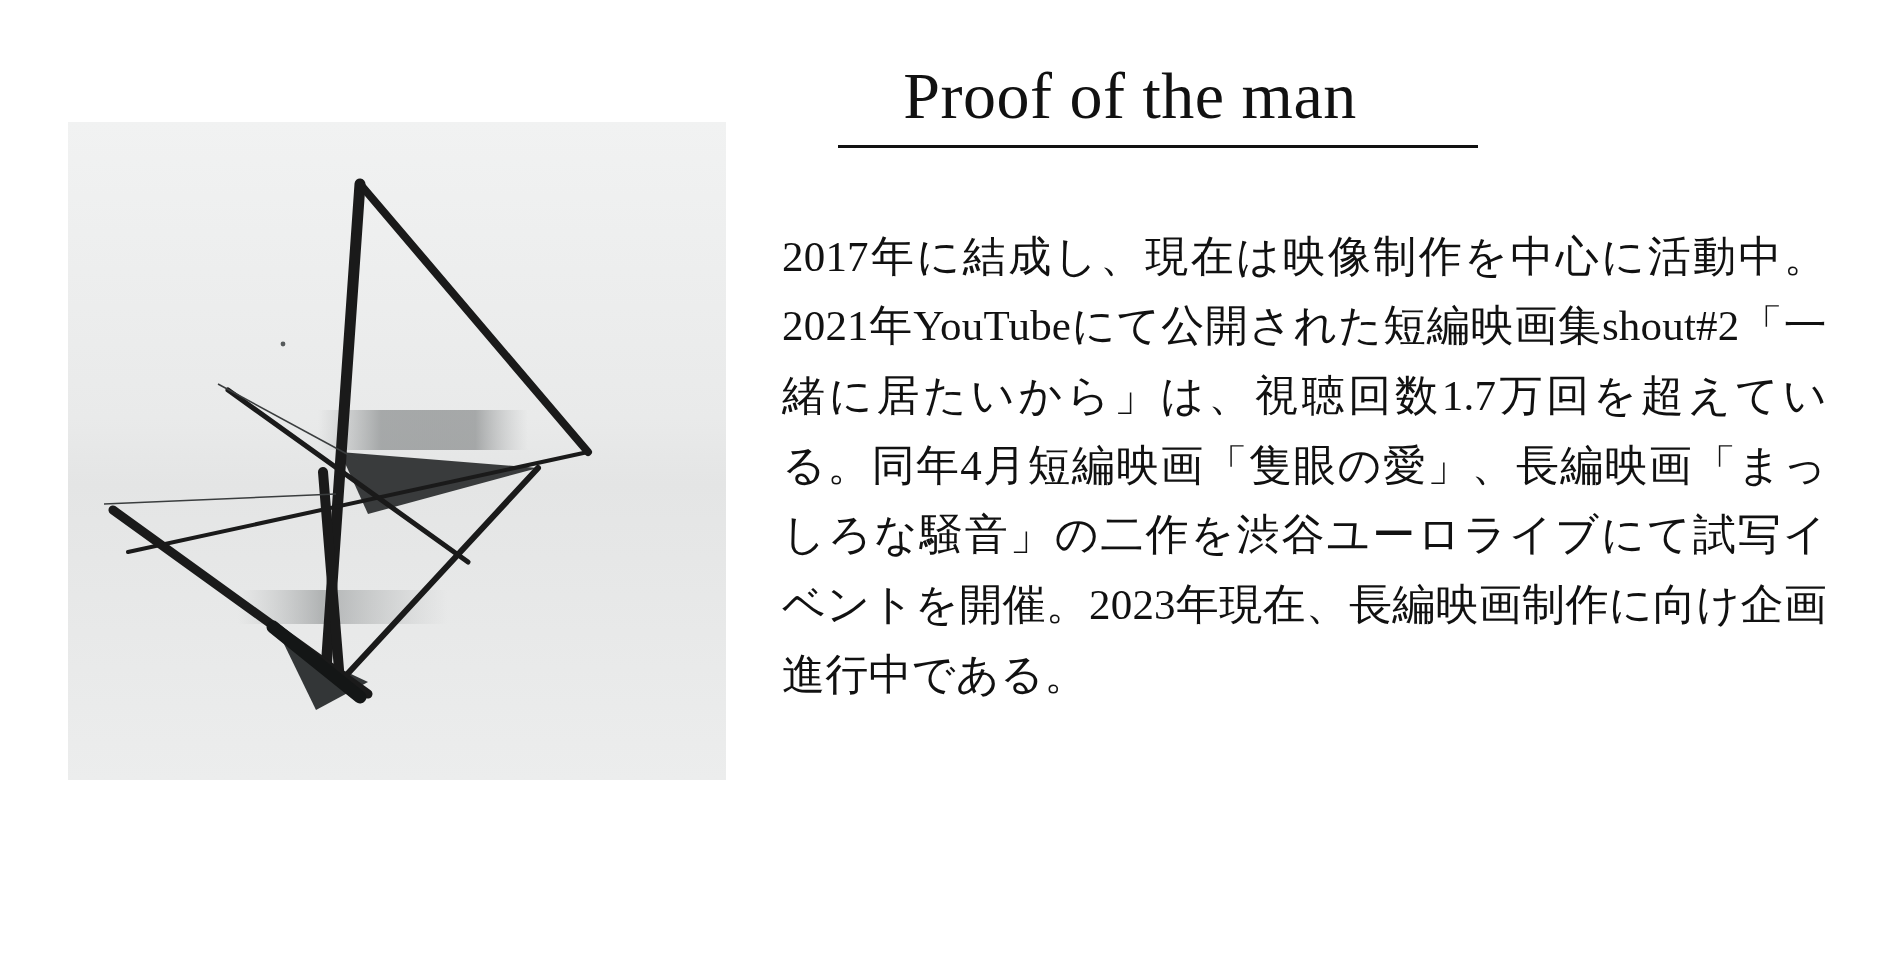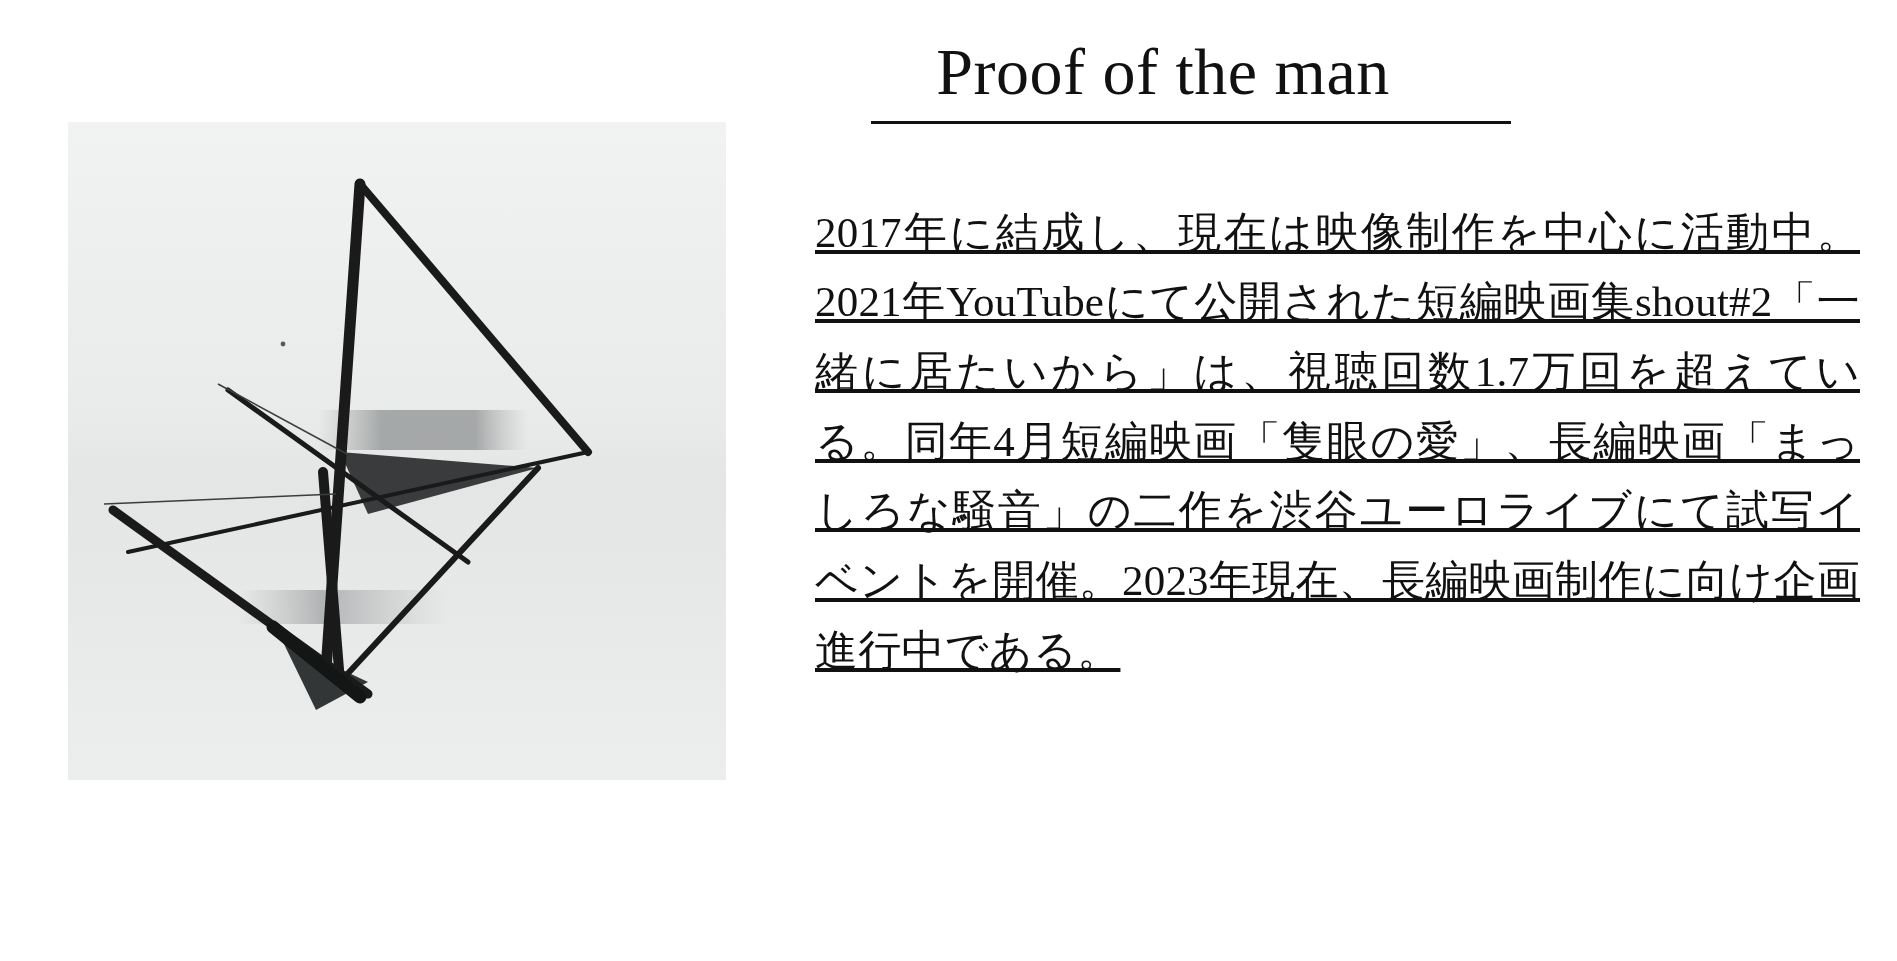--- a/index.html
+++ b/index.html
@@ -36,23 +36,22 @@
   .artwork-frame svg {
     display: block;
     width: 100%;
     height: 100%;
   }
 
   
   .text-column {
     position: absolute;
     left: 782px;
-    top: 36px;
+    top: 60px;
     width: 1060px;
-    margin-left: 33px;
   }
 
   .doc-title {
     font-family: "Liberation Serif", "DejaVu Serif", serif;
     font-size: 66px;
     font-weight: 400;
     letter-spacing: 0.5px;
     text-align: center;
     margin: 0;
     padding: 0 0 10px 0;
@@ -75,21 +74,20 @@
   .body-text {
     margin: 74px 0 0 0;
     font-size: 43px;
     line-height: 1.62;
     text-align: justify;
     text-justify: inter-character;
     letter-spacing: 0.2px;
     color: #111;
     font-family: "Liberation Serif", "DejaVu Serif", serif;
     width: 1045px;
-    text-decoration: underline;
   }
 </style>
 </head>
 <body>
 
 <div class="page">
 
   <div class="artwork-frame">
     <svg viewBox="0 0 658 658" preserveAspectRatio="none">
       <defs>

